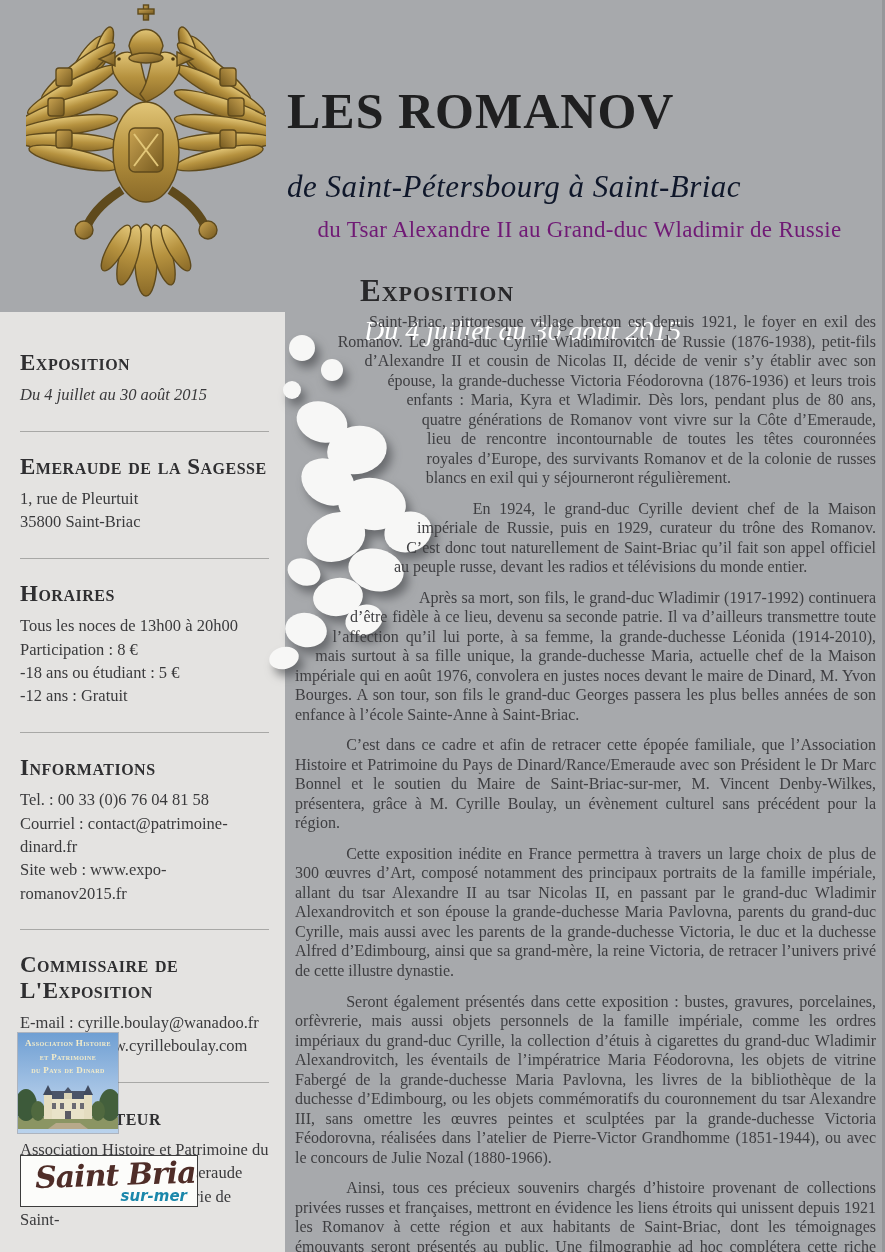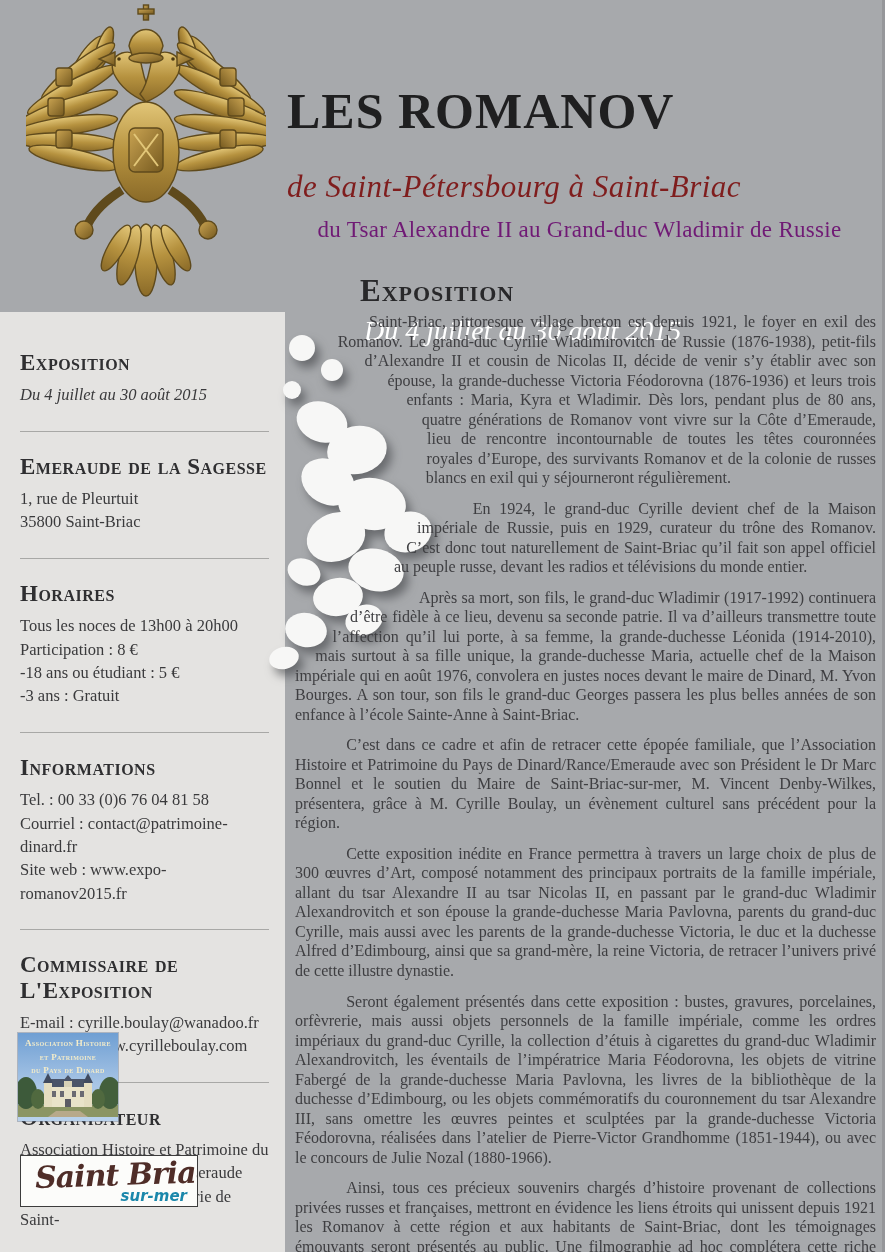--- a/index.html
+++ b/index.html
@@ -10,39 +10,39 @@
   }
   .page::after{content:"";position:absolute;right:0;top:0;width:3px;height:100%;
     background:rgba(0,0,0,0.10);}
 
   
   .eagle{position:absolute;left:26px;top:2px;width:240px;height:300px;}
 
   
   .header{position:absolute;left:287px;top:52px;width:585px;}
   .title{font-size:50px;line-height:1;color:#1f1f20;letter-spacing:1px;font-weight:600;}
-  .subtitle{font-size:31px;font-style:italic;color:#7f1d1d;margin-top:6px;letter-spacing:0.5px;}
+  .subtitle{font-size:31px;font-style:italic;color:#0f172a;margin-top:6px;letter-spacing:0.5px;}
   .subsub{font-size:23px;color:#701a75;margin-top:12px;letter-spacing:0.3px;text-align:center;}
   .expo-label{margin:30px 0 0 73px;font-size:31px;color:#28282a;font-variant:small-caps;
     letter-spacing:1px;font-weight:600;}
   .expo-dates{margin:6px 0 0 77px;font-size:28px;font-style:italic;color:#ffffff;}
 
   
   .sidebar{position:absolute;left:0;top:312px;width:285px;height:940px;
     background:#e4e3e1;box-sizing:border-box;padding:38px 16px 0 20px;}
   .sb-section{padding:22px 0 24px;}
   .sb-section + .sb-section{border-top:1px solid #a8a8a6;}
   .sb-section:first-child{padding-top:0;}
   .sb-title{margin:0 0 8px 0;font-size:23px;font-weight:600;color:#2f2f31;
     font-variant:small-caps;letter-spacing:0.5px;line-height:1.1;}
   .sb-line{margin:0;font-size:16.5px;line-height:1.42;color:#3a3a3c;}
   .sb-line.it{font-style:italic;}
 
   
-  .assoc-logo{position:absolute;left:18px;top:721px;width:100px;height:88px;
+  .assoc-logo{position:absolute;left:18px;top:721px;width:100px;height:100px;
     background:linear-gradient(#6f9fd3,#a9c6e6 60%,#b9d2ec);overflow:hidden;
     box-shadow:0 0 0 1px rgba(90,110,140,.4);}
   .assoc-text{position:absolute;top:4px;left:0;width:100%;text-align:center;
     font-variant:small-caps;font-size:9px;line-height:1.5;color:#f3ecca;
     letter-spacing:0.4px;font-weight:600;}
   .assoc-scene{position:absolute;bottom:0;left:0;}
 
   
   .sb-logo{position:absolute;left:20px;top:843px;width:178px;height:52px;
     background:#fcfcfa;border:1px solid #3c3c3c;box-sizing:border-box;overflow:hidden;}
@@ -160,21 +160,21 @@
         <section class="sb-section">
           <h2 class="sb-title">Emeraude de la Sagesse</h2>
           <p class="sb-line">1, rue de Pleurtuit</p>
           <p class="sb-line">35800 Saint-Briac</p>
         </section>
         <section class="sb-section">
           <h2 class="sb-title">Horaires</h2>
           <p class="sb-line">Tous les noces de 13h00 à 20h00</p>
           <p class="sb-line">Participation : 8 €</p>
           <p class="sb-line">-18 ans ou étudiant : 5 €</p>
-          <p class="sb-line">-3 ans : Gratuit</p>
+          <p class="sb-line">-12 ans : Gratuit</p>
         </section>
         <section class="sb-section">
           <h2 class="sb-title">Informations</h2>
           <p class="sb-line">Tel. : 00 33 (0)6 76 04 81 58</p>
           <p class="sb-line">Courriel : contact@patrimoine-dinard.fr</p>
           <p class="sb-line">Site web : www.expo-romanov2015.fr</p>
         </section>
         <section class="sb-section">
           <h2 class="sb-title">Commissaire de L'Exposition</h2>
           <p class="sb-line">E-mail : cyrille.boulay@wanadoo.fr</p>

